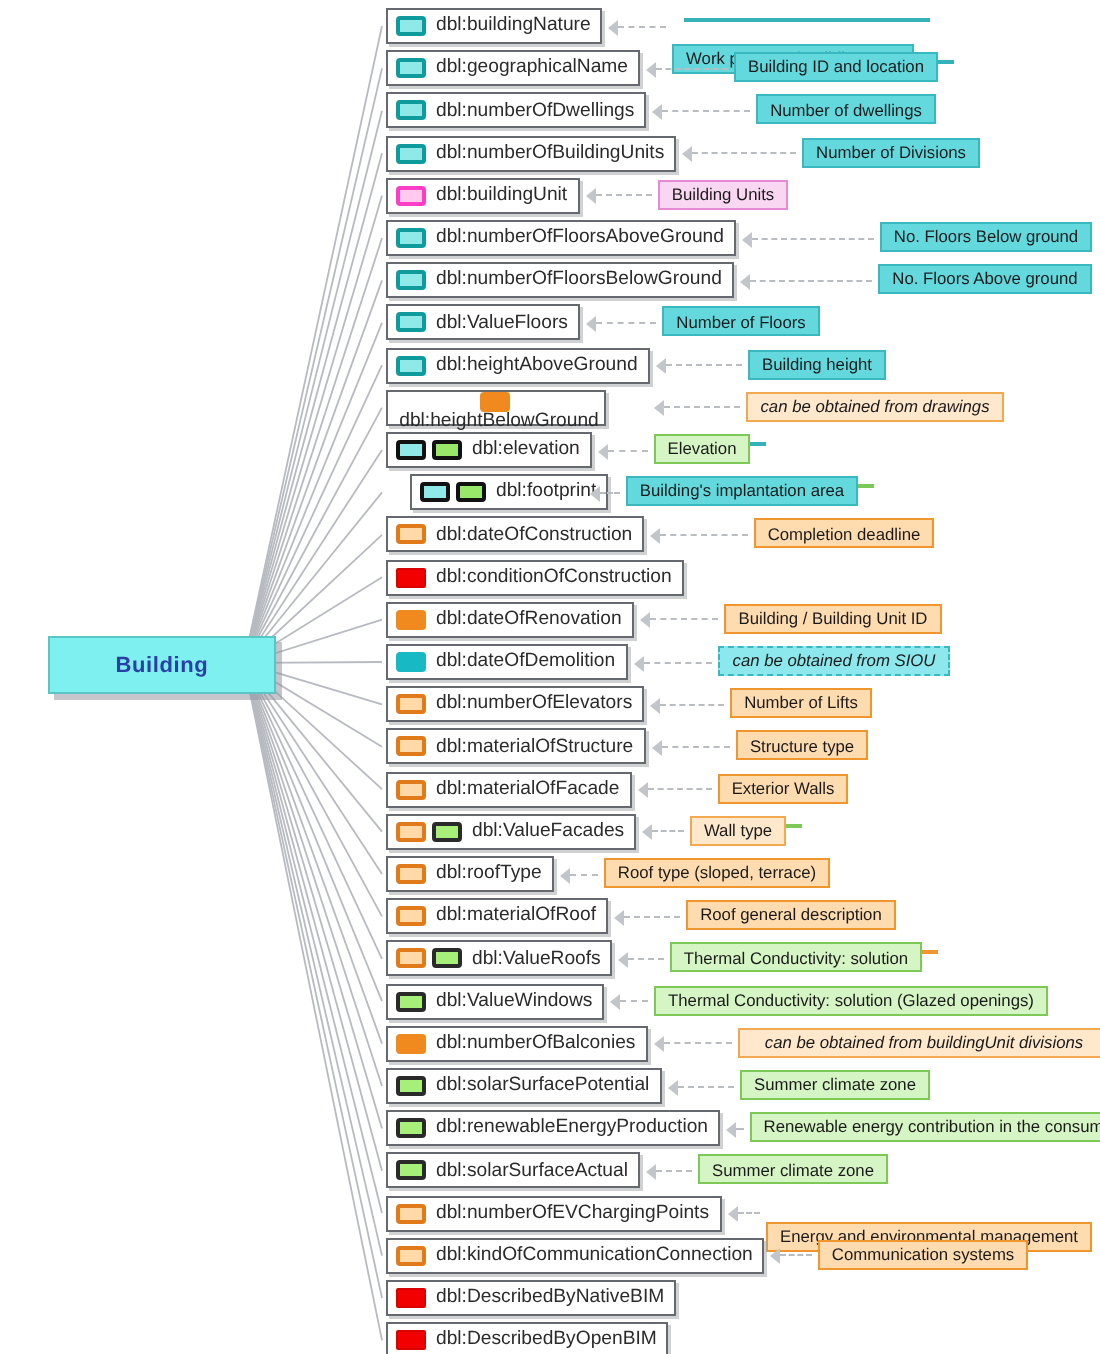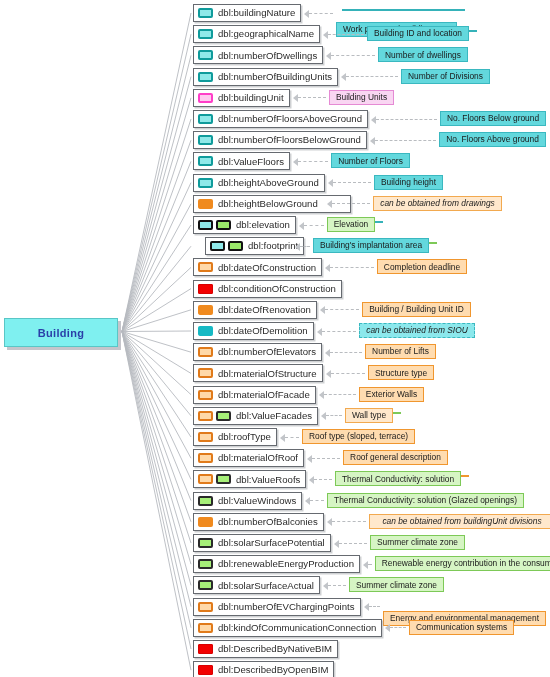--- a/index.html
+++ b/index.html
@@ -9,21 +9,21 @@
     font-family:"Liberation Sans","DejaVu Sans",sans-serif;
     overflow:hidden;
     position:relative;
   }
   #canvas{position:absolute;left:0;top:0;width:550px;height:677px;}
   svg#edges{position:absolute;left:0;top:0;width:550px;height:677px;pointer-events:none;}
 
   
   .root-node{
     position:absolute;
-    left:4px;top:318px;
+    left:24px;top:318px;
     width:112px;height:27px;
     background:#7ff0f0;
     border:1px solid #59c6c6;
     box-shadow:3px 3px 0 rgba(150,150,160,0.55);
     display:flex;align-items:center;justify-content:center;
     font-size:11px;font-weight:bold;color:#2a3fa8;
     letter-spacing:0.3px;
   }
   .attr-box{
     position:absolute;left:193px;
@@ -244,21 +244,21 @@
       <div class="note n-cyan" style="left: 331px; top: 153.4px; width: 79px;">Number of Floors</div>
       <div class="attr-box" style="top: 173.6px; width: 132px;">
         <span class="icon ic-cyan"></span>
         <span class="attr-label">dbl:heightAboveGround</span>
       </div>
       <div class="connector" style="left: 328px; top: 178.6px; width: 43px;">
         <span class="head"></span>
         <span class="dash"></span>
       </div>
       <div class="note n-cyan" style="left: 374px; top: 174.6px; width: 69px;">Building height</div>
-      <div class="attr-box" style="top: 194.8px; width: 158px;">
+      <div class="attr-box" style="top: 194.8px; width: 110px; flex-direction: column;">
         <span class="icon ic-dots-orange"></span>
         <span class="attr-label">dbl:heightBelowGround</span>
       </div>
       <div class="connector" style="left: 327px; top: 199.8px; width: 43px;">
         <span class="head"></span>
         <span class="dash"></span>
       </div>
       <div class="note n-orange-lite n-italic" style="left: 373px; top: 195.8px; width: 129px;">can be obtained from drawings</div>
       <div class="attr-box" style="top: 216px; width: 103px;">
         <span class="icon ic-dark"></span>

